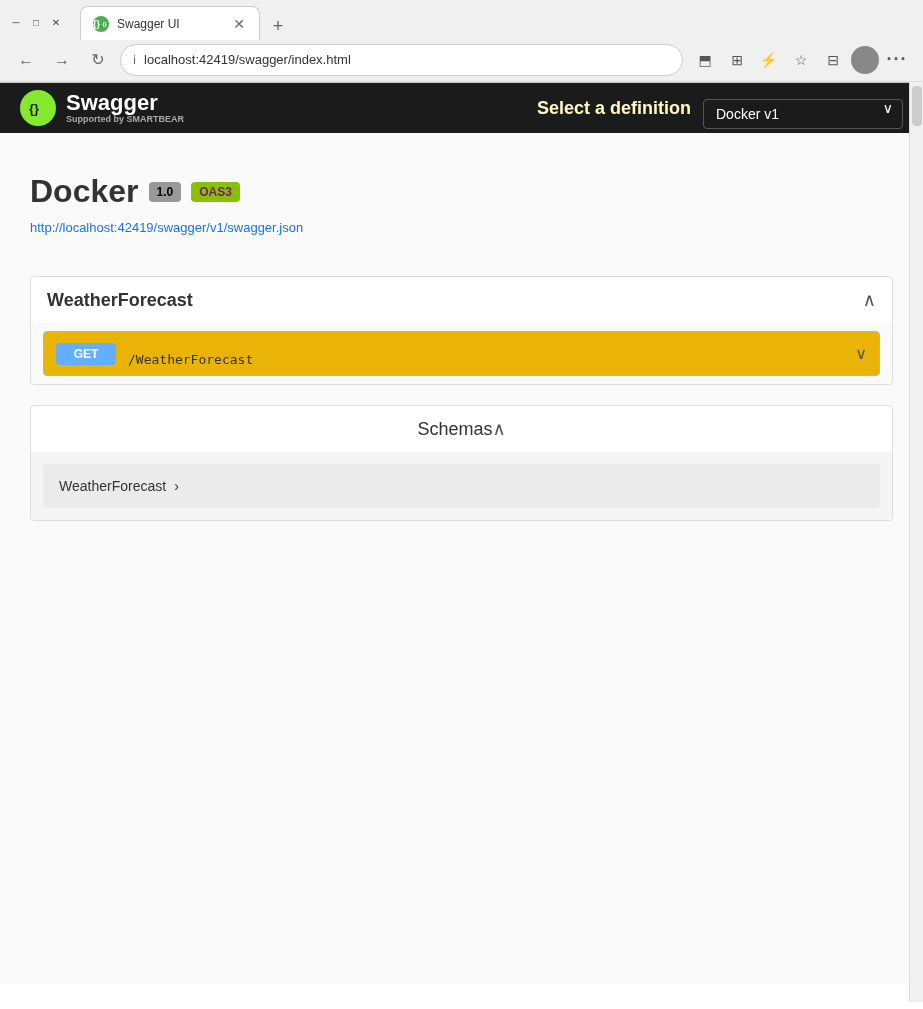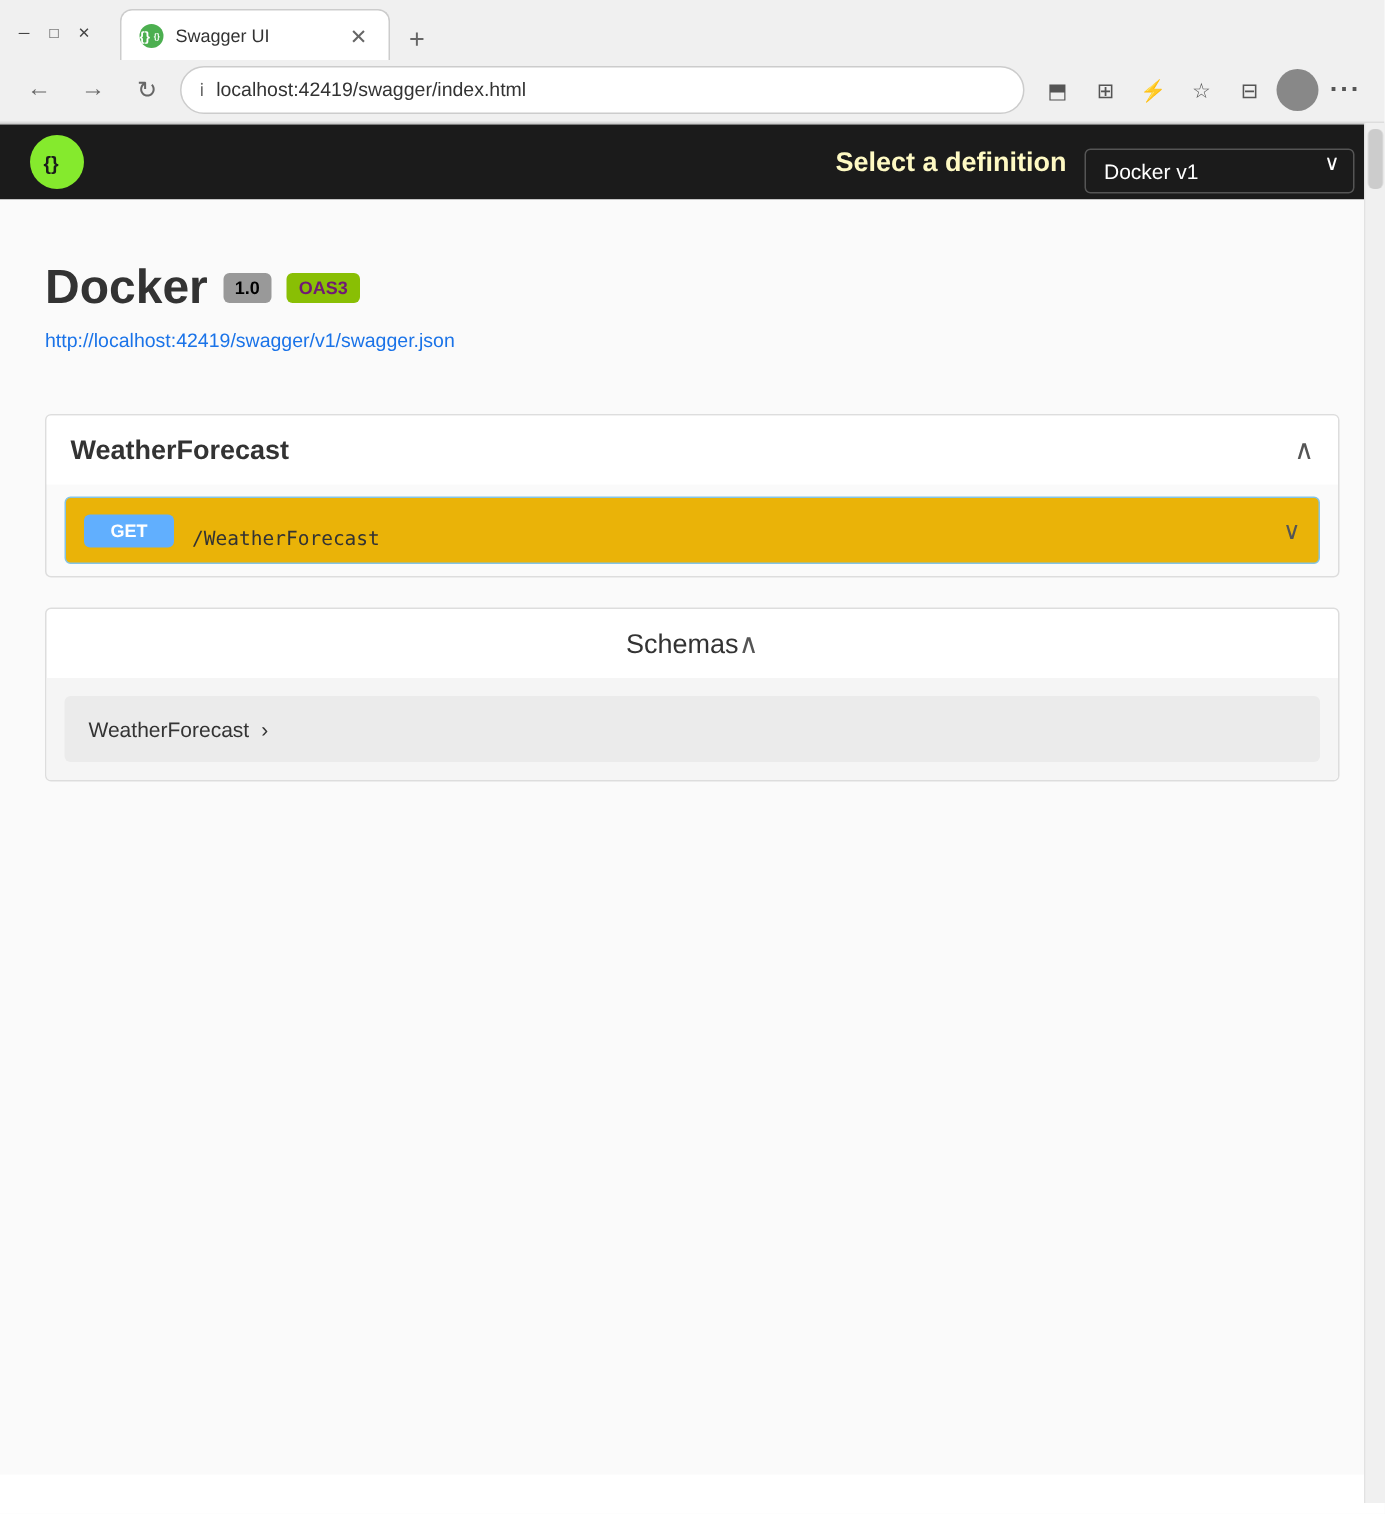--- a/index.html
+++ b/index.html
@@ -202,21 +202,21 @@
     .definition-select {
       background: #1b1b1b;
       border: 1px solid #555;
       color: #fff;
       padding: 6px 30px 6px 12px;
       font-size: 14px;
       border-radius: 4px;
       cursor: pointer;
       appearance: none;
       -webkit-appearance: none;
-      width: 180px;
+      width: 200px;
       background-image: none;
       margin-top: 12px;
     }
     .select-wrapper {
       position: relative;
     }
     .select-arrow {
       position: absolute;
       right: 10px;
       top: 50%;
@@ -437,20 +437,26 @@
   </div>
 </div>
 
 <div class="swagger-header">
   <div class="swagger-logo">
     <div class="swagger-icon">
       <svg width="24" height="24" viewBox="0 0 24 24" fill="none">
         <text x="3" y="17" font-size="13" fill="#1b1b1b" font-weight="bold">{}</text>
       </svg>
     </div>
+    <div class="swagger-text">
+      <span class="swagger-name">Swagger</span>
+      <span class="swagger-tagline">
+        <span>Supported by </span><span>SMARTBEAR</span>
+      </span>
+    </div>
   </div>
   <div class="definition-selector">
     <span class="definition-label">Select a definition</span>
     <div class="select-wrapper">
       <select class="definition-select"><option>Docker v1</option></select>
       <span class="select-arrow">∨</span>
     </div>
   </div>
 </div>
 

